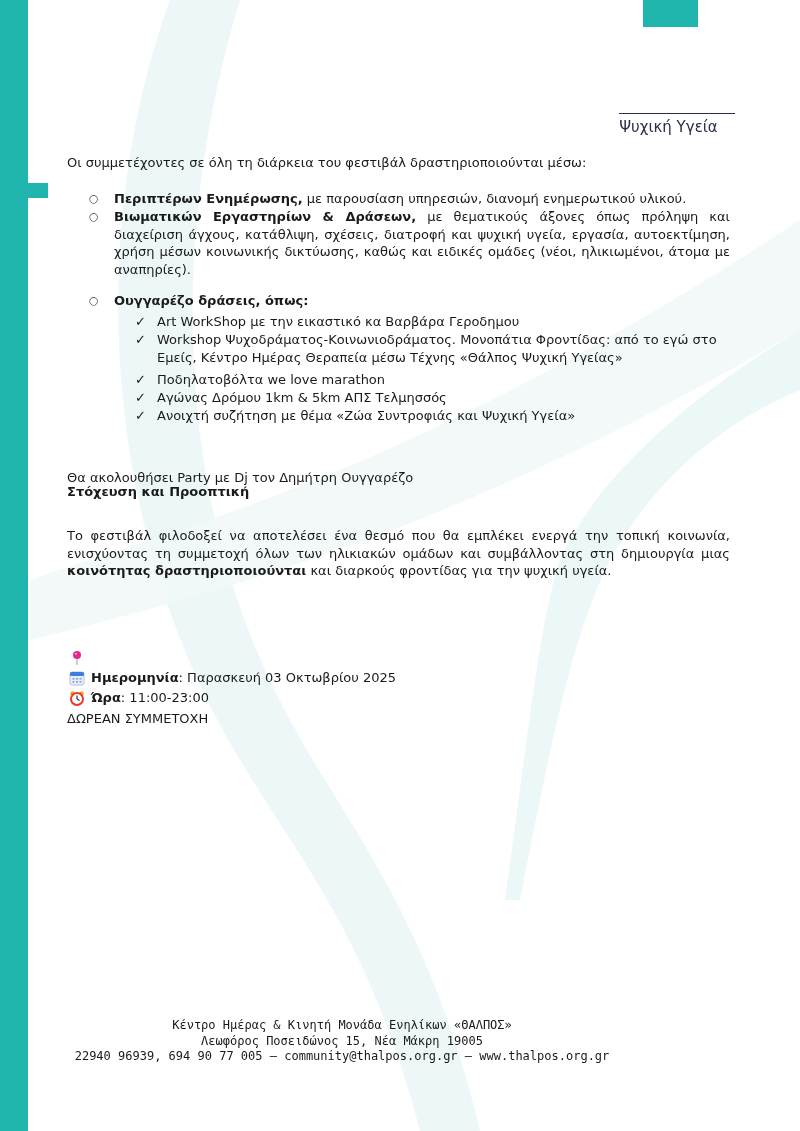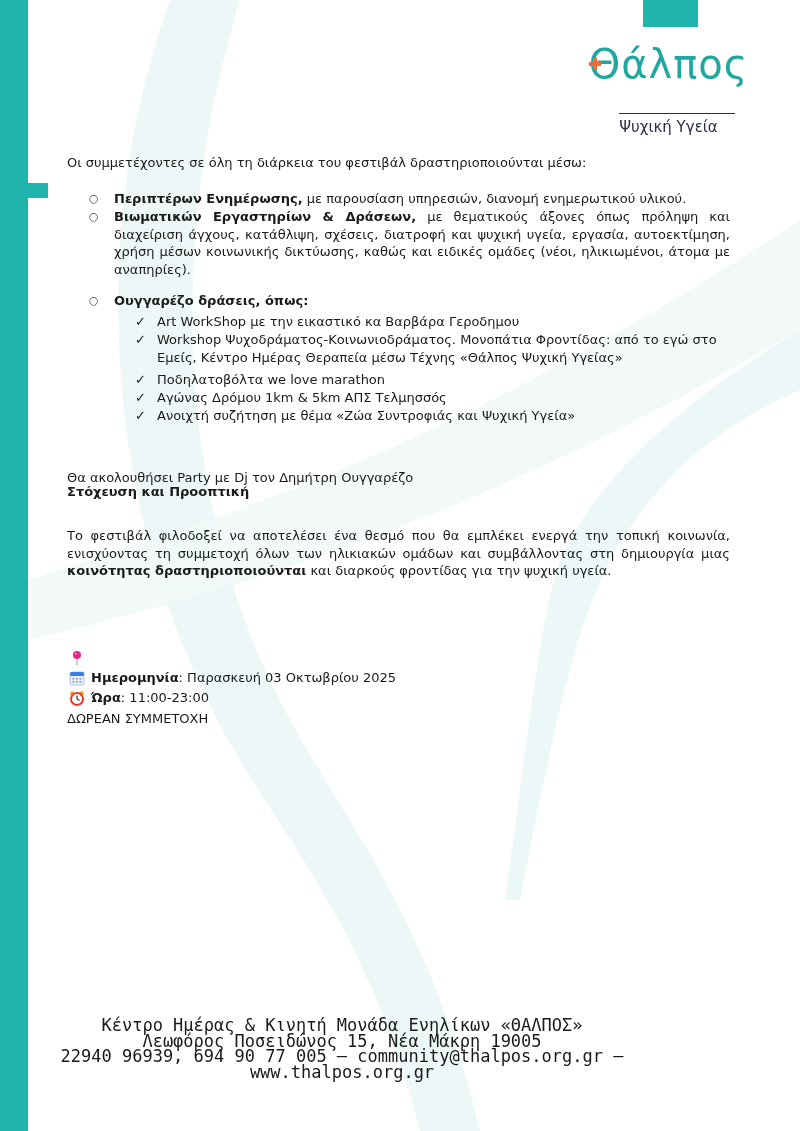--- a/index.html
+++ b/index.html
@@ -33,41 +33,37 @@
 
   .check-item { position: absolute; left: 68px; width: 595px; }
   .check-mark { position: absolute; left: 0; top: 0; font-size: 13px; }
   .check-text { position: absolute; left: 22px; width: 573px; }
 
   .info-row { position: absolute; left: 0; width: 500px; height: 18px; }
   .info-icon { position: absolute; left: 2px; top: 1px; width: 16px; height: 16px; }
   .info-text { position: absolute; left: 24px; top: 0; white-space: nowrap; }
 
   .footer { position: absolute; left: 0; top: 1018px; width: 684px; z-index: 2; text-align: center;
-    font-family: "DejaVu Sans Mono", monospace; font-size: 17px; line-height: 15.5px; color: #1a1a1a; }
+    font-family: "DejaVu Sans Mono", monospace; font-size: 12px; line-height: 15.5px; color: #1a1a1a; }
   .footer div { padding-left: 0; }
 </style>
 </head>
 <body>
 
 <svg class="watermark" viewBox="0 0 800 1131">
   <path d="M 170 0 C 90 220, 95 520, 240 760 C 300 860, 370 940, 420 1131 L 480 1131 C 430 920, 350 830, 290 720 C 170 500, 170 230, 240 0 Z" fill="#eaf6f6" opacity="0.85"></path>
   <path d="M 800 330 C 700 390, 600 470, 560 560 C 540 620, 530 720, 505 900 L 520 900 C 555 720, 575 630, 610 560 C 660 470, 730 420, 800 390 Z" fill="#eaf6f6" opacity="0.9"></path>
   <path d="M 30 580 C 200 520, 420 470, 800 220 L 800 330 C 560 470, 360 560, 30 640 Z" fill="#f0f8f8" opacity="0.8"></path>
 </svg>
 
 <div class="left-bar"></div>
 <div class="left-tab"></div>
 <div class="top-block"></div>
 
 <div class="logo">
-  <div class="logo-word">
-    <span class="logo-plus"></span>
-    <span>Θάλπος</span>
-  </div>
   <div class="logo-rule"></div>
   <div class="logo-sub">Ψυχική Υγεία</div>
 </div>
 
 <div class="content">
   <p class="p" style="top:154px;">Οι συμμετέχοντες σε όλη τη διάρκεια του φεστιβάλ δραστηριοποιούνται μέσω:</p>
 
   <div class="bullet-item" style="top:190px;">
     <span class="bullet-mark">○</span>
     <span class="bullet-text"><b>Περιπτέρων Ενημέρωσης,</b><span> με παρουσίαση υπηρεσιών, διανομή ενημερωτικού υλικού.</span></span>

